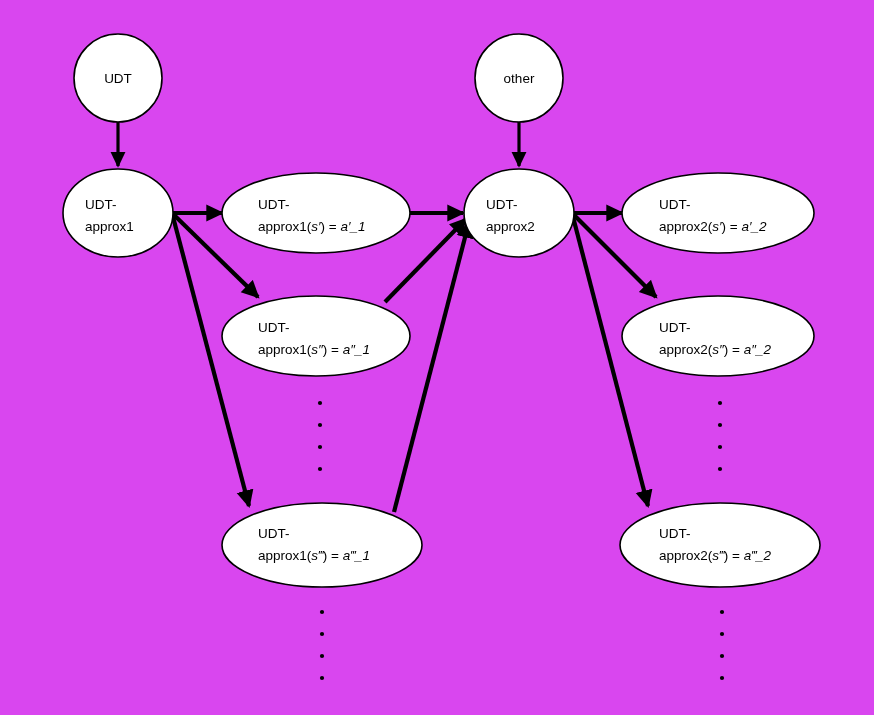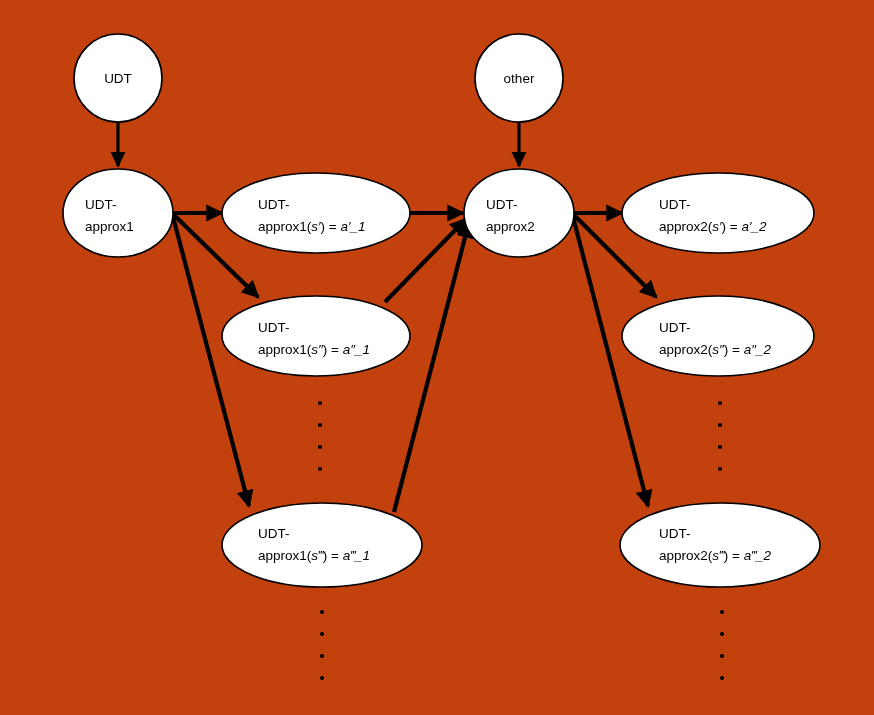--- a/index.html
+++ b/index.html
@@ -10,21 +10,21 @@
   body {
     width: 874px;
     height: 715px;
     font-family: "Liberation Sans", sans-serif;
     overflow: hidden;
   }
   #diagram-root {
     position: relative;
     width: 874px;
     height: 715px;
-    background: #c2410c;
+    background: #d946ef;
   }
   svg#graph {
     display: block;
     width: 874px;
     height: 715px;
   }
   .node-shape {
     fill: #ffffff;
     stroke: #000000;
     stroke-width: 1.6;

